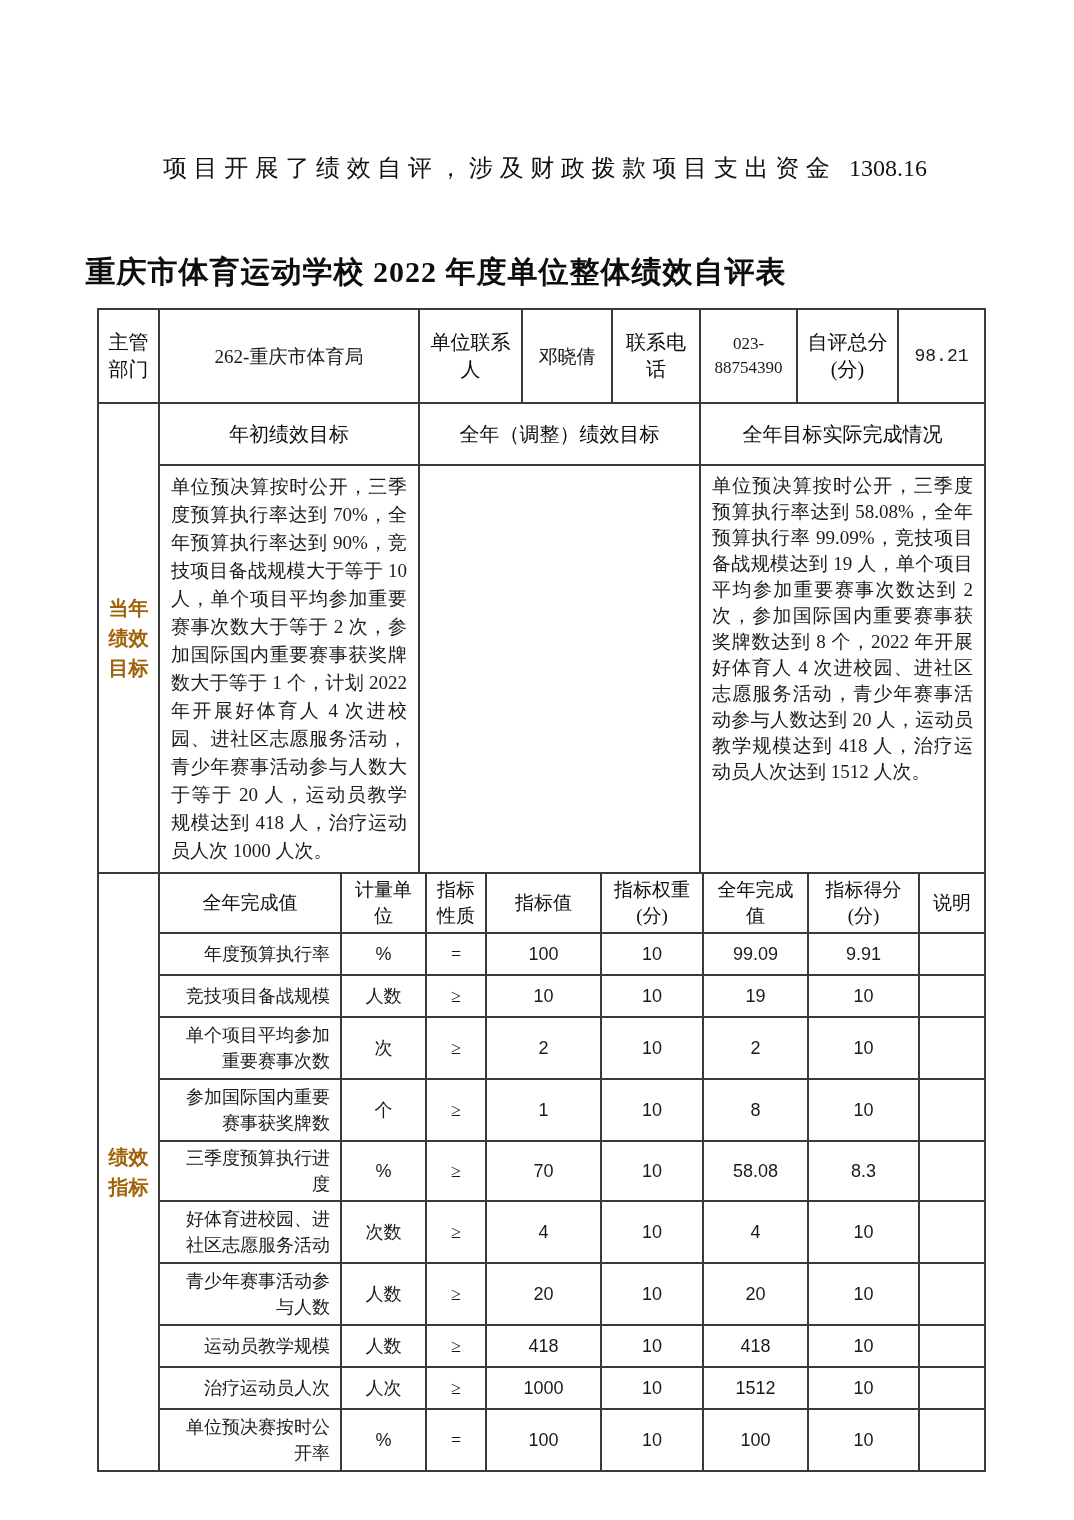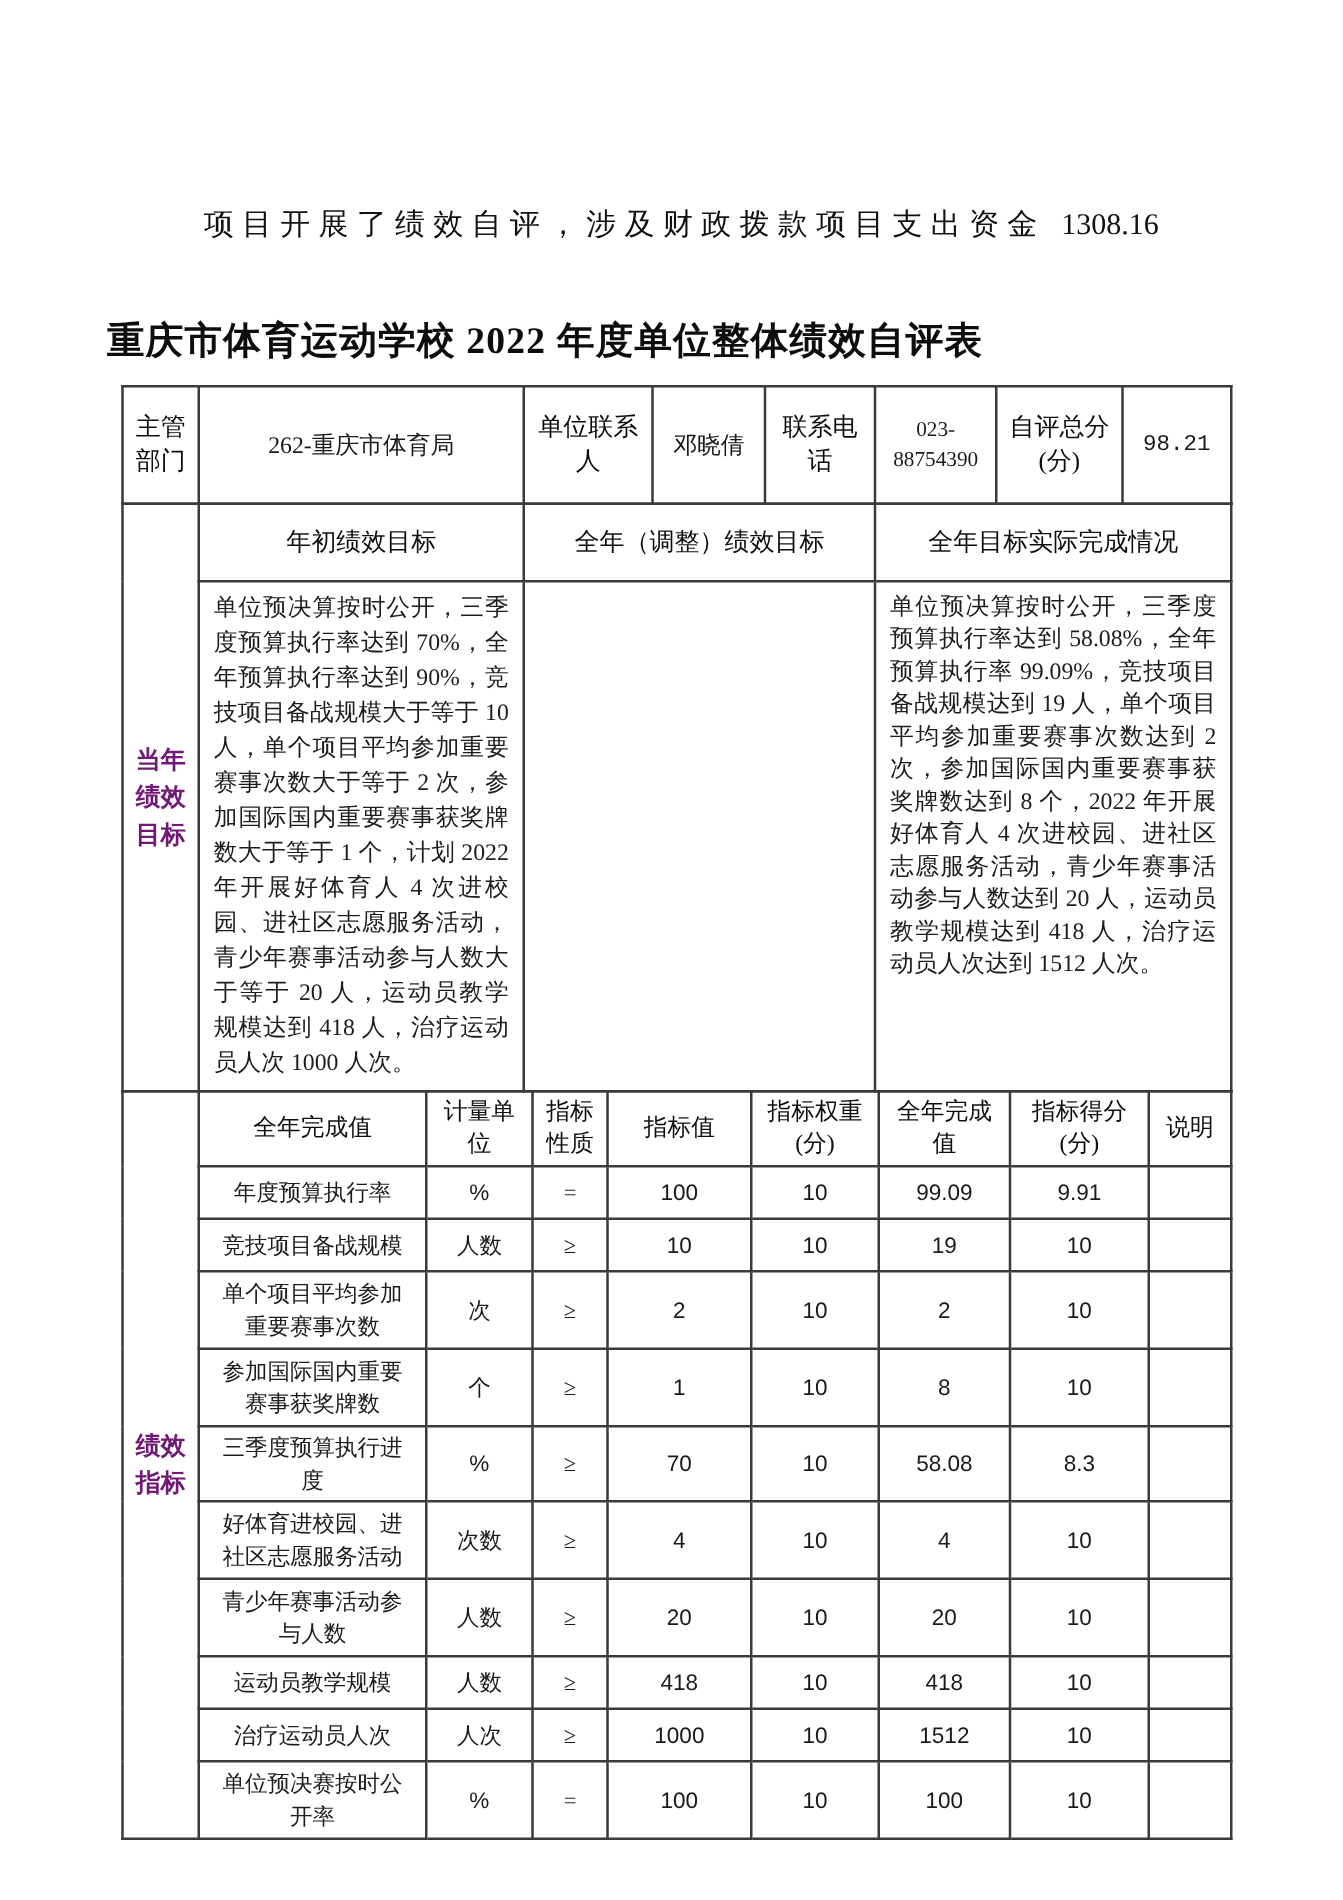--- a/index.html
+++ b/index.html
@@ -13,21 +13,21 @@
     position: relative;
     width: 1074px;
     height: 1520px;
     background: #ffffff;
     overflow: hidden;
   }
   
   .intro {
     position: absolute;
     left: 163px;
-    top: 150px;
+    top: 138px;
     width: 764px;
     font-size: 24px;
     line-height: 60px;
     color: #111;
   }
   .intro-line1 {
     text-align: justify;
     text-align-last: justify;
   }
   .intro-line2 {
@@ -89,38 +89,38 @@
     line-height: 24px;
   }
   .row-info td { height: 88px; }
   .goal-hdr-row td { height: 56px; border-radius: 14px; }
   .goal-body-row td { height: 343px; }
   .side-label {
     font-weight: bold;
     font-size: 20px;
     line-height: 30px;
     padding: 2px 8px;
-    color: #701a75;
+    color: #a16207;
   }
   .goal-text {
     vertical-align: top;
     text-align: justify;
     font-size: 19px;
     line-height: 28px;
     padding: 7px 11px;
     color: #1c1c1c;
     border-radius: 30px;
   }
   .goal-text.actual { line-height: 26px; }
   .ind-hdr td { height: 54px; padding: 2px 5px; }
   .ind-hdr .hdr { font-size: 19px; line-height: 26px; }
   .r-single td { height: 34px; }
   .r-double td { height: 54px; }
   .ind-name {
-    text-align: center;
+    text-align: right;
     font-size: 18px;
     line-height: 26px;
     padding: 3px 10px;
     color: #1c1c1c;
   }
   .ind-num {
     font-family: "Liberation Sans", "DejaVu Sans", sans-serif;
     font-size: 18px;
   }
   .nature {

